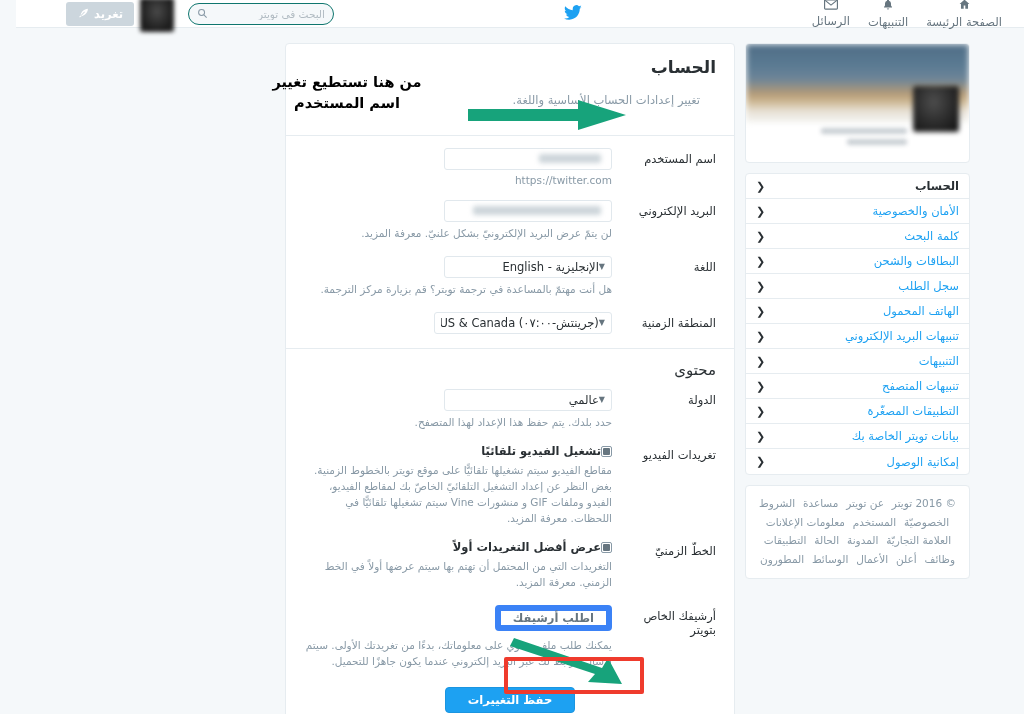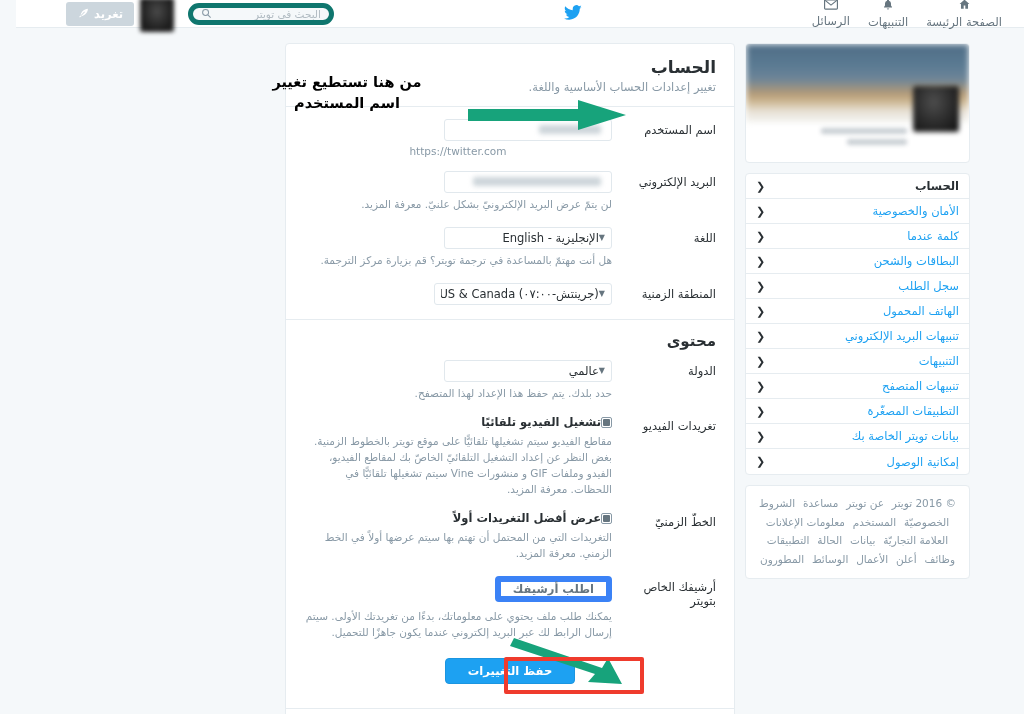--- a/index.html
+++ b/index.html
@@ -35,21 +35,21 @@
   .avatar-blur {
     width: 34px; height: 34px; margin-left: 6px; margin-top: 2px;
     background: linear-gradient(160deg,#ララ);
     background: radial-gradient(ellipse at 50% 40%, #4a4a4a 0%, #2b2b2b 45%, #1a1a1a 75%, #3a3a3a 100%);
     filter: blur(2.2px);
     border-radius: 2px;
   }
   .search-box {
     margin-left: 14px;
     width: 146px; height: 22px;
-    background: #f5f8fa; border: 5px solid #0f766e; border-radius: 12px;
+    background: #f5f8fa; border: 1px solid #0f766e; border-radius: 12px;
     display: flex; align-items: center; padding: 0 8px; gap: 13px;
     direction: ltr;
   }
   .search-box .ph {
     flex: 1; text-align: right; color: #b1bbc2; font-size: 10.5px;
     direction: rtl; white-space: nowrap; overflow: hidden;
   }
   .tb-spacer { flex: 1; }
   .bird { color: #1da1f2; }
   .tb-right {
@@ -127,25 +127,25 @@
   
   .panel {
     position: absolute; top: 10px; right: 289px;
     width: 450px;
     background: #fff; border: 1px solid #e6ecf0; border-radius: 4px;
   }
   .panel-head { padding: 13px 18px 12px; }
   .panel-head h1 {
     margin: 0 0 3px; font-size: 17px; color: #292f33; font-weight: bold;
   }
-  .panel-head p { margin: 0; font-size: 11.5px; color: #8899a6; }
+  .panel-head p { margin: 16px; font-size: 11.5px; color: #8899a6; }
 
   .section { border-top: 1px solid #e6ecf0; padding: 12px 18px 10px; }
   .section h2 {
-    margin: 0 0 10px; font-size: 15px; color: #292f33; font-weight: bold;
+    margin: 0 0 10px; font-size: 15px; color: #292f33; font-weight: normal;
   }
 
   .row { display: flex; margin-bottom: 4px; }
   .row .label {
     width: 96px; flex: none; text-align: right;
     font-size: 11.5px; color: #292f33; padding-top: 4px;
   }
   .row .field { flex: 1; padding-right: 8px; }
 
   .inp {
@@ -154,21 +154,21 @@
     display: block; position: relative;
   }
   .blurtext {
     position: absolute; top: 5px; right: 10px;
     height: 9px; background: #cdd5da; filter: blur(2.6px); border-radius: 2px;
   }
   .hint {
     font-size: 10.5px; color: #8899a6; margin: 4px 0 10px;
     line-height: 1.5; text-align: right;
   }
-  .urlhint { font-size: 10.5px; color: #8899a6; margin: 4px 0 10px; text-align: center; direction: ltr; }
+  .urlhint { font-size: 10.5px; color: #8899a6; margin: 4px 0 10px; text-align: right; direction: ltr; }
 
   .select {
     width: 168px; height: 22px; border: 1px solid #e1e8ed; border-radius: 3px;
     background: #fff; display: flex; align-items: center;
     padding: 0 6px 0 6px; font-size: 11.5px; color: #292f33;
     justify-content: space-between; cursor: pointer;
   }
   .select .caret { font-size: 8px; color: #66757f; }
   .select .val { flex: 1; text-align: right; white-space: nowrap; overflow: hidden; }
 
@@ -289,21 +289,21 @@
       <div class="nav-list">
         <div class="nav-row active">
           <span>الحساب</span>
           <span class="chev">❮</span>
         </div>
         <div class="nav-row">
           <span>الأمان والخصوصية</span>
           <span class="chev">❮</span>
         </div>
         <div class="nav-row">
-          <span>كلمة عندما</span>
+          <span>كلمة البحث</span>
           <span class="chev">❮</span>
         </div>
         <div class="nav-row">
           <span>البطاقات والشحن</span>
           <span class="chev">❮</span>
         </div>
         <div class="nav-row">
           <span>سجل الطلب</span>
           <span class="chev">❮</span>
         </div>
@@ -339,21 +339,21 @@
 
       <div class="footer-card">
         <span class="copy">© 2016 تويتر</span>
         <span>عن تويتر</span>
         <span>مساعدة</span>
         <span>الشروط</span>
         <span>الخصوصيّة</span>
         <span>المستخدم</span>
         <span>معلومات الإعلانات</span>
         <span>العلامة التجاريّة</span>
-        <span>بيانات</span>
+        <span>المدونة</span>
         <span>الحالة</span>
         <span>التطبيقات</span>
         <span>وظائف</span>
         <span>أعلن</span>
         <span>الأعمال</span>
         <span>الوسائط</span>
         <span>المطورون</span>
       </div>
     </div>
 

